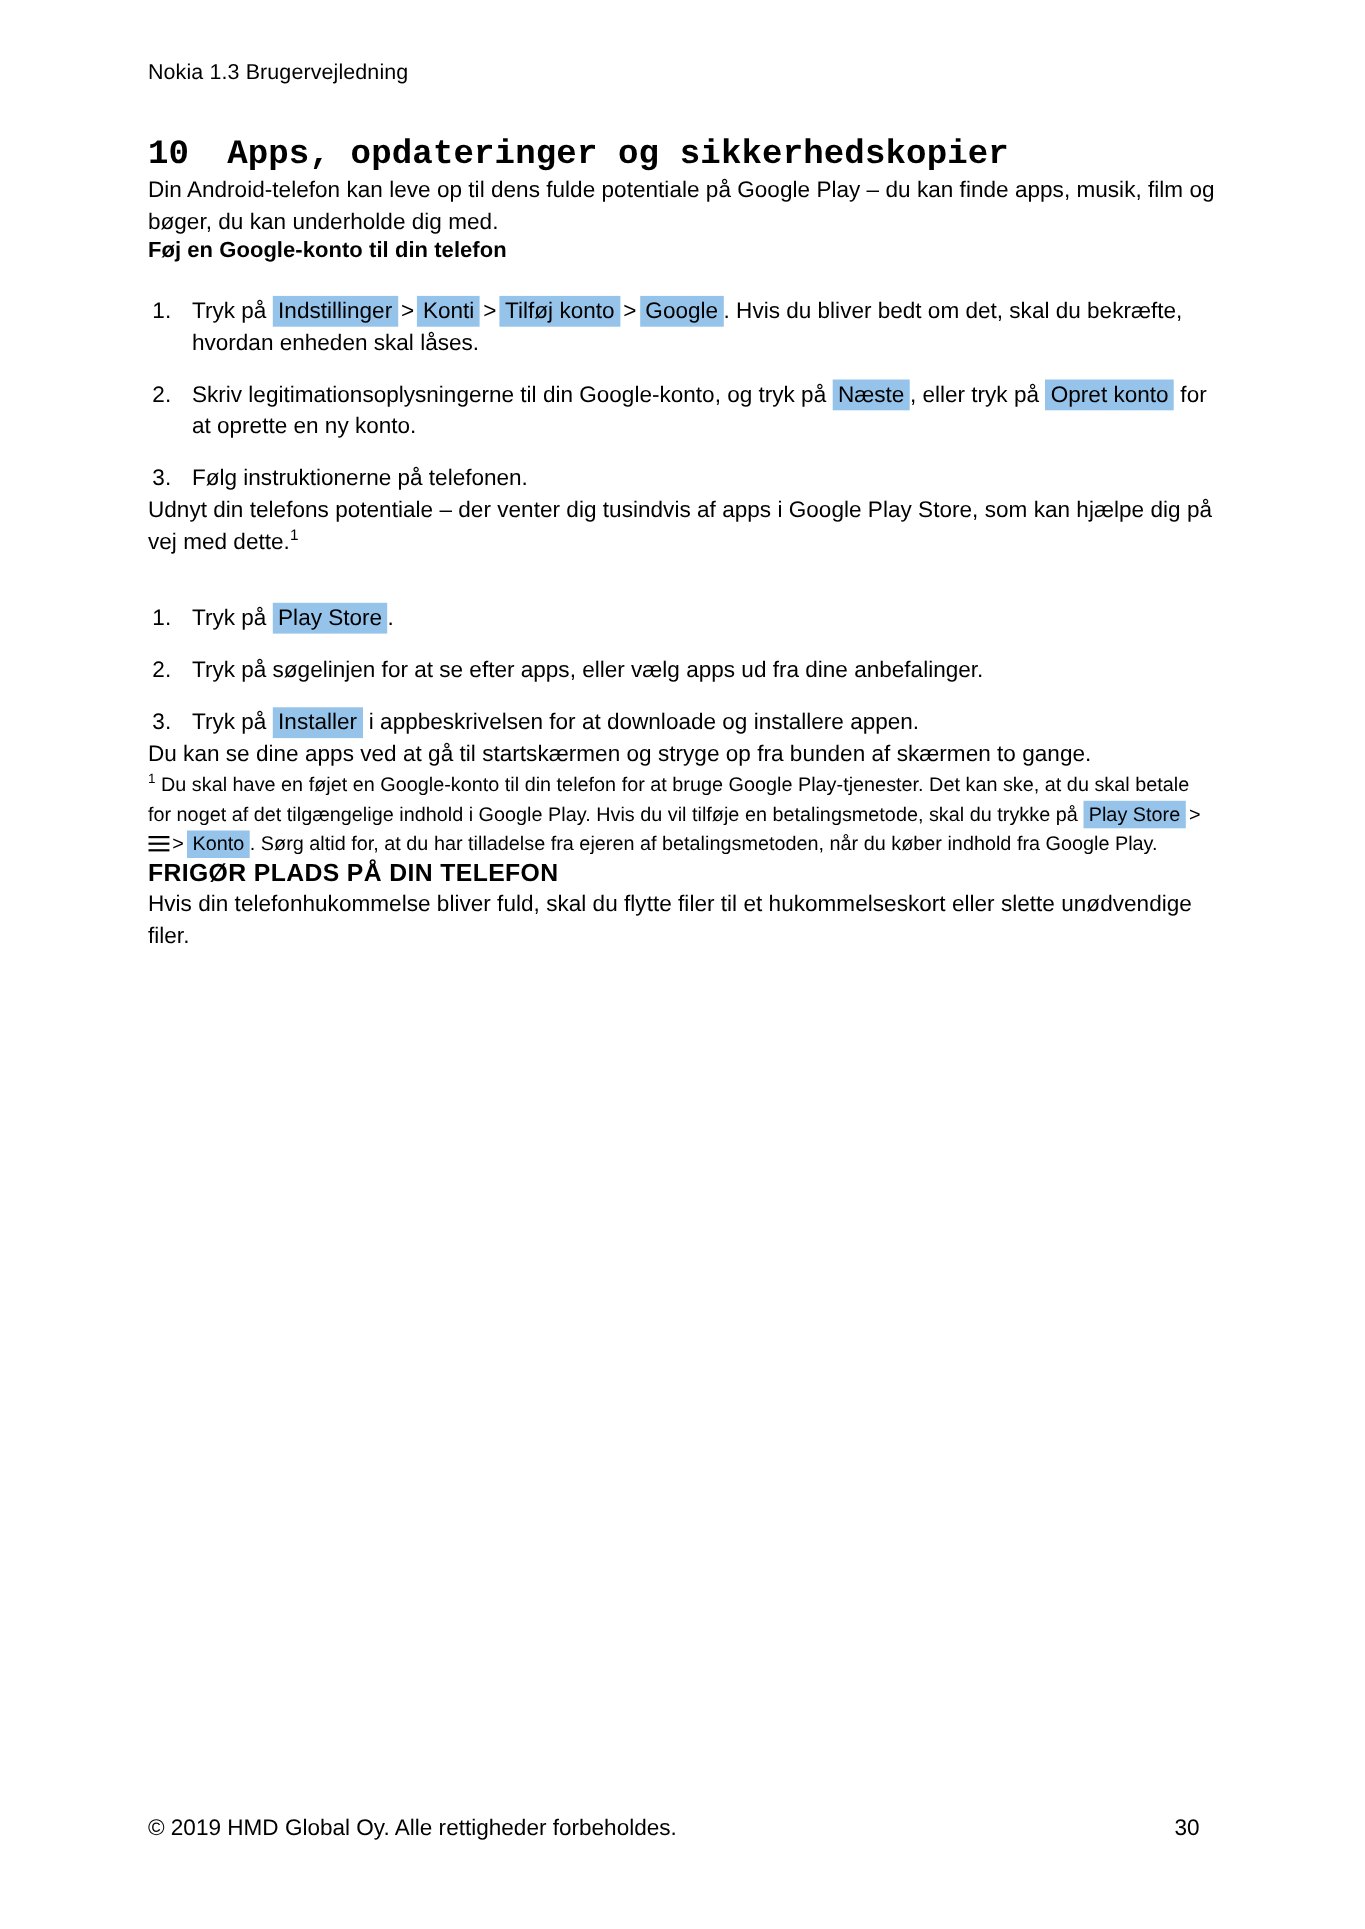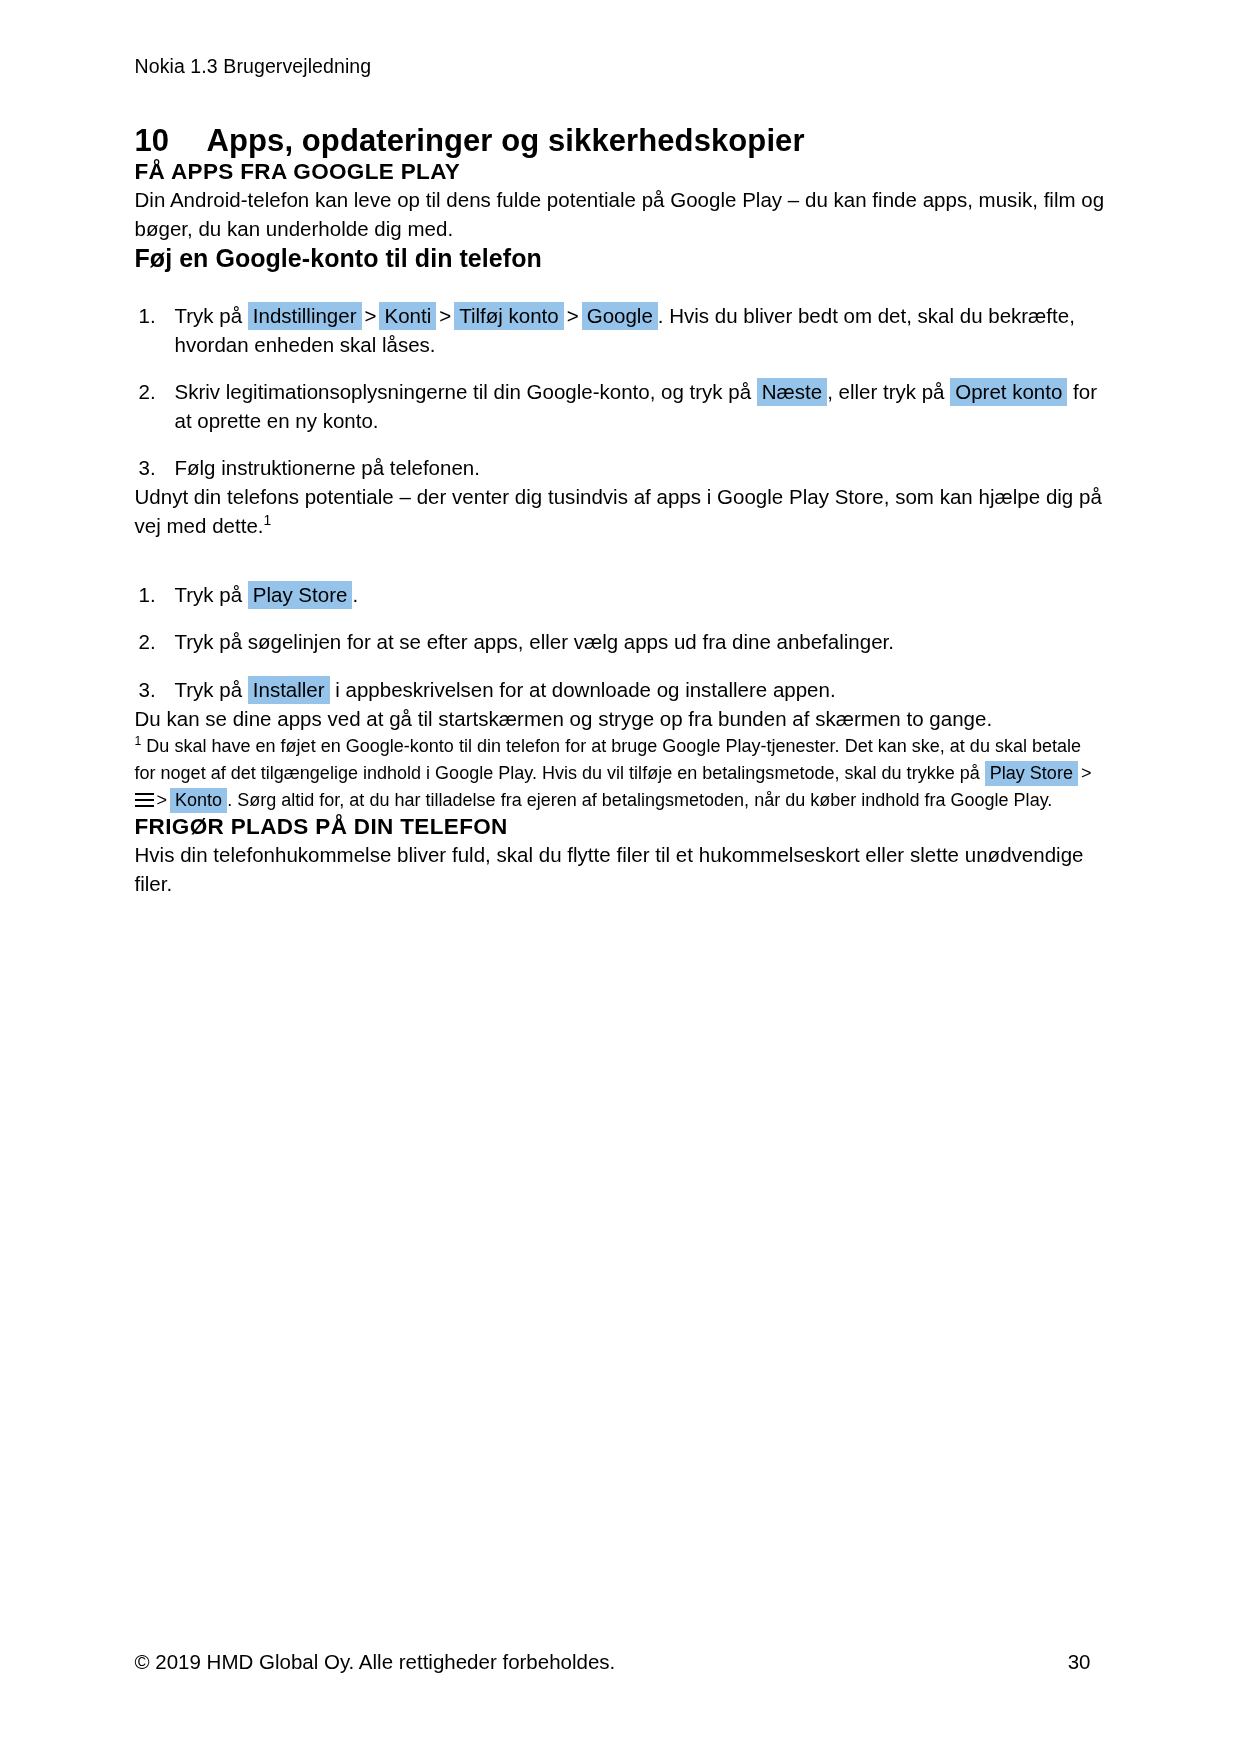--- a/index.html
+++ b/index.html
@@ -39,20 +39,21 @@
   }
 
   
   .chapter {
     display: flex;
     align-items: baseline;
     margin-top: 44px;
     font-weight: bold;
     font-size: 31px;
     letter-spacing: 0.1px;
+    font-family: Liberation Mono, monospace;
   }
   .chapter-number {
     width: 72px;
     flex: 0 0 72px;
     font-weight: bold;
   }
   .chapter-title {
     font-weight: bold;
   }
 
@@ -74,21 +75,21 @@
     margin: 0;
     padding: 0;
     letter-spacing: 0.02px;
   }
   .p-gap-1 { margin-top: 33px; }
   .p-gap-2 { margin-top: 40px; }
   .p-gap-3 { margin-top: 32px; }
 
   
   h3.sub-heading {
-    font-size: 25px;
+    font-size: 20px;
     font-weight: bold;
     margin: 0;
     padding: 0;
     letter-spacing: 0.05px;
   }
   .sub-gap-1 { margin-top: 60px; }
   .sub-gap-2 { margin-top: 68px; }
 
   
   ol.steps {
@@ -180,21 +181,20 @@
 <div class="page">
   <div class="content">
 
     <div class="running-header">Nokia 1.3 Brugervejledning</div>
 
     <div class="chapter">
       <span class="chapter-number">10</span>
       <span class="chapter-title">Apps, opdateringer og sikkerhedskopier</span>
     </div>
 
-    <h2 class="section-heading sec-gap-top-1">FÅ APPS FRA GOOGLE PLAY</h2>
 
     <p class="body p-gap-1">Din Android-telefon kan leve op til dens fulde potentiale på Google Play – du kan finde apps, musik, film og bøger, du kan underholde dig med.</p>
 
     <h3 class="sub-heading sub-gap-1">Føj en Google-konto til din telefon</h3>
 
     <ol class="steps first">
       <li>
         <span>Tryk på</span>
         <span class="ui">Indstillinger</span><span class="sep">&gt;</span><span class="ui">Konti</span><span class="sep">&gt;</span><span class="ui">Tilføj konto</span><span class="sep">&gt;</span><span class="ui">Google</span><span>. Hvis du bliver bedt om det, skal du bekræfte, hvordan enheden skal låses.</span>
       </li>

